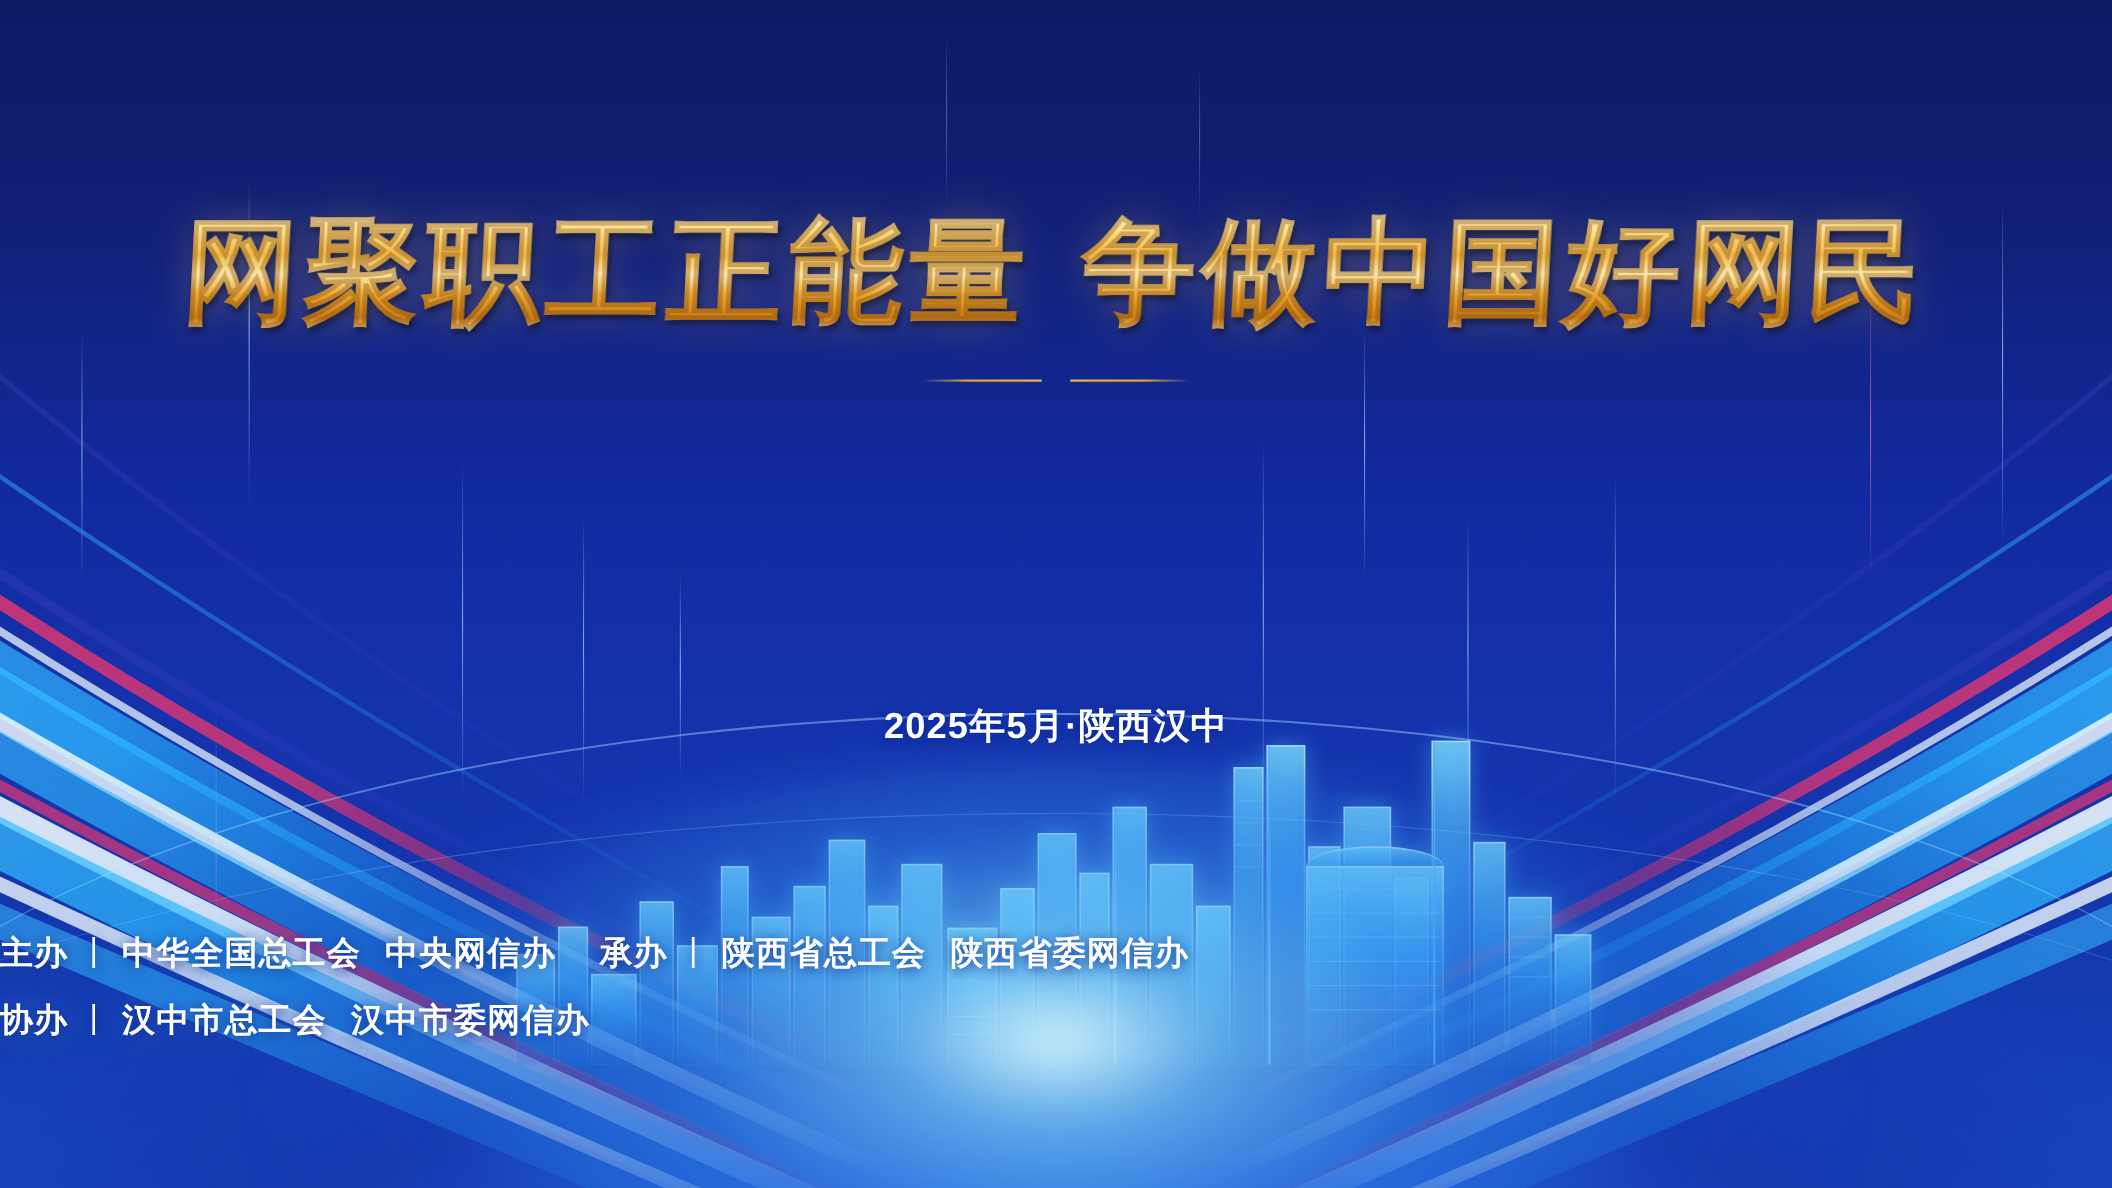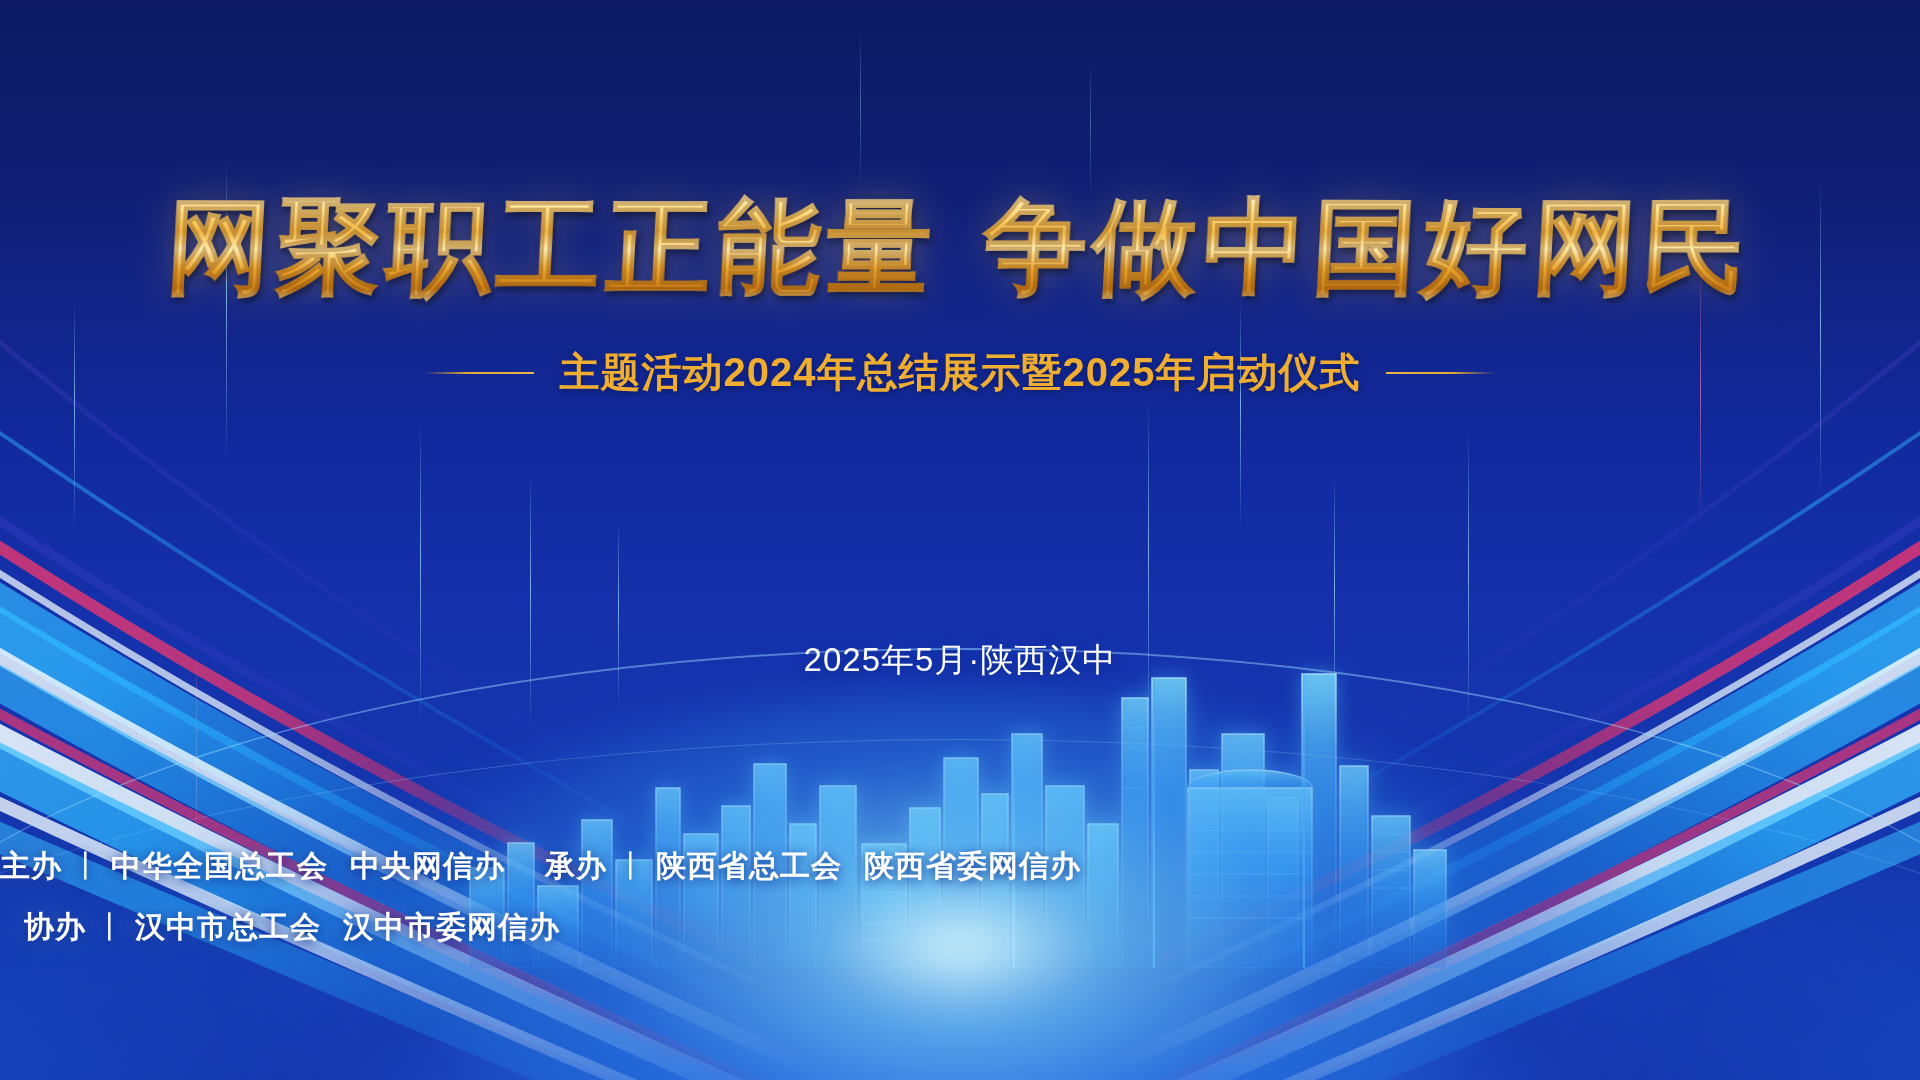--- a/index.html
+++ b/index.html
@@ -62,31 +62,31 @@
   .subline{position:absolute;top:345px;left:0;right:0;display:flex;align-items:center;justify-content:center;gap:26px;}
   .dash{width:110px;height:2px;background:linear-gradient(90deg,rgba(226,168,54,0) 0%,#e3a733 40%,#e9b545 100%);}
   .dash.r{background:linear-gradient(270deg,rgba(226,168,54,0) 0%,#e3a733 40%,#e9b545 100%);}
   .subtitle{
     font-size:40px;font-weight:700;letter-spacing:1px;color:#efad31;
     text-shadow:0 2px 6px rgba(0,0,0,.35);white-space:nowrap;
   }
 
   .date{
     position:absolute;top:638px;left:0;right:0;text-align:center;
-    font-size:33px;font-weight:400;color:#ffffff;letter-spacing:1px;
+    font-size:33px;font-weight:700;color:#ffffff;letter-spacing:1px;
     text-shadow:0 2px 10px rgba(10,40,140,.85);
   }
 
   .orgs{position:absolute;left:0;right:0;bottom:132px;}
   .org-line{
     font-size:30px;font-weight:700;color:#ffffff;letter-spacing:1px;
     text-shadow:0 2px 12px rgba(8,35,130,.9), 0 0 26px rgba(120,200,255,.45);
     white-space:nowrap;
   }
-  .org-line + .org-line{margin-top:20px;margin-left:24px;}
+  .org-line + .org-line{margin-top:20px;}
   .org-sep{display:inline-block;padding:0 9px;font-weight:400;}
   .org-gap{display:inline-block;width:22px;}
   .org-bigGap{display:inline-block;width:40px;}
 </style>
 </head>
 <body>
 
 <div id="stage">
 
   <div>
@@ -245,21 +245,20 @@
     <div class="arc-sweep"></div>
     <div class="center-glow"></div>
   </div>
 
   <div class="title-wrap">
     <span class="title"><span>网聚职工正能量</span><span class="gap"></span><span>争做中国好网民</span></span>
   </div>
 
   <div class="subline">
     <span class="dash"></span>
-    <span class="subtitle">主题活动2024年总结展示暨2025年启动仪式</span>
     <span class="dash r"></span>
   </div>
 
   <div class="date">2025年5月·陕西汉中</div>
 
   <div class="orgs">
 
     <div class="org-line">
       <span>主办</span><span class="org-sep">丨</span><span>中华全国总工会</span><span class="org-gap"></span><span>中央网信办</span><span class="org-bigGap"></span><span>承办</span><span class="org-sep">丨</span><span>陕西省总工会</span><span class="org-gap"></span><span>陕西省委网信办</span>
     </div>

